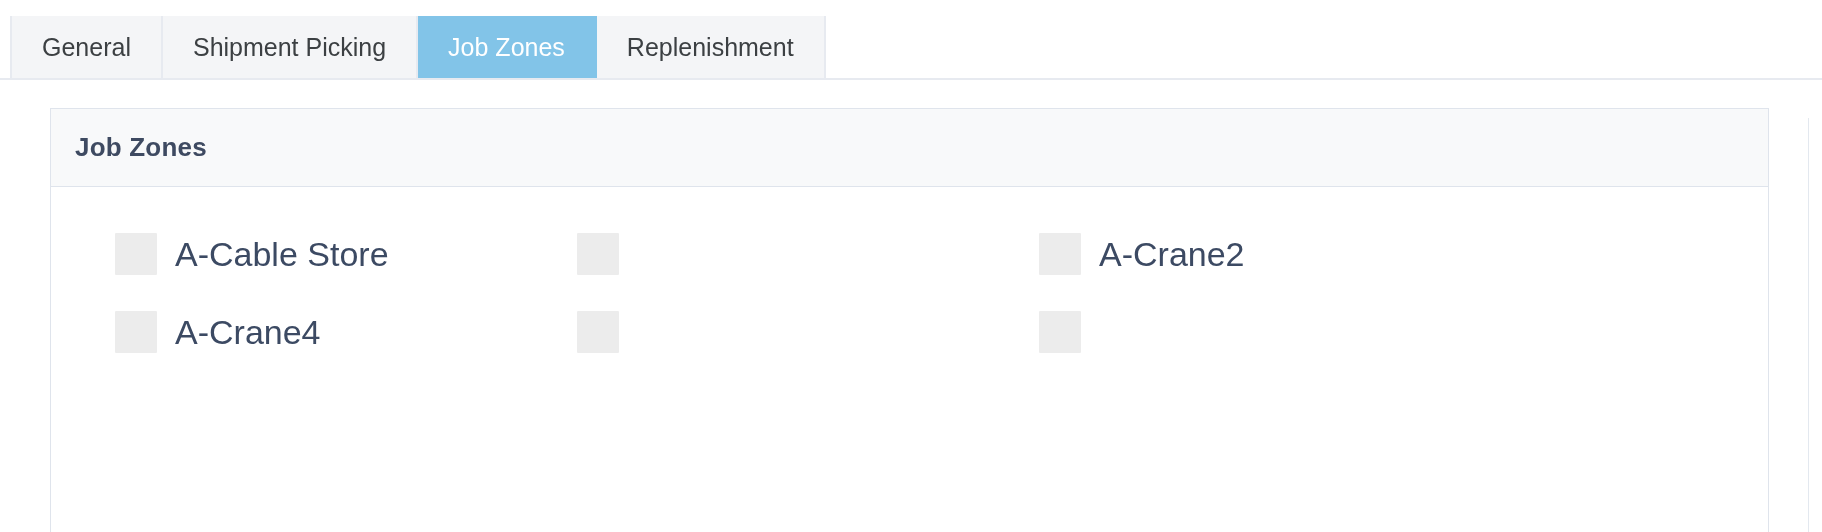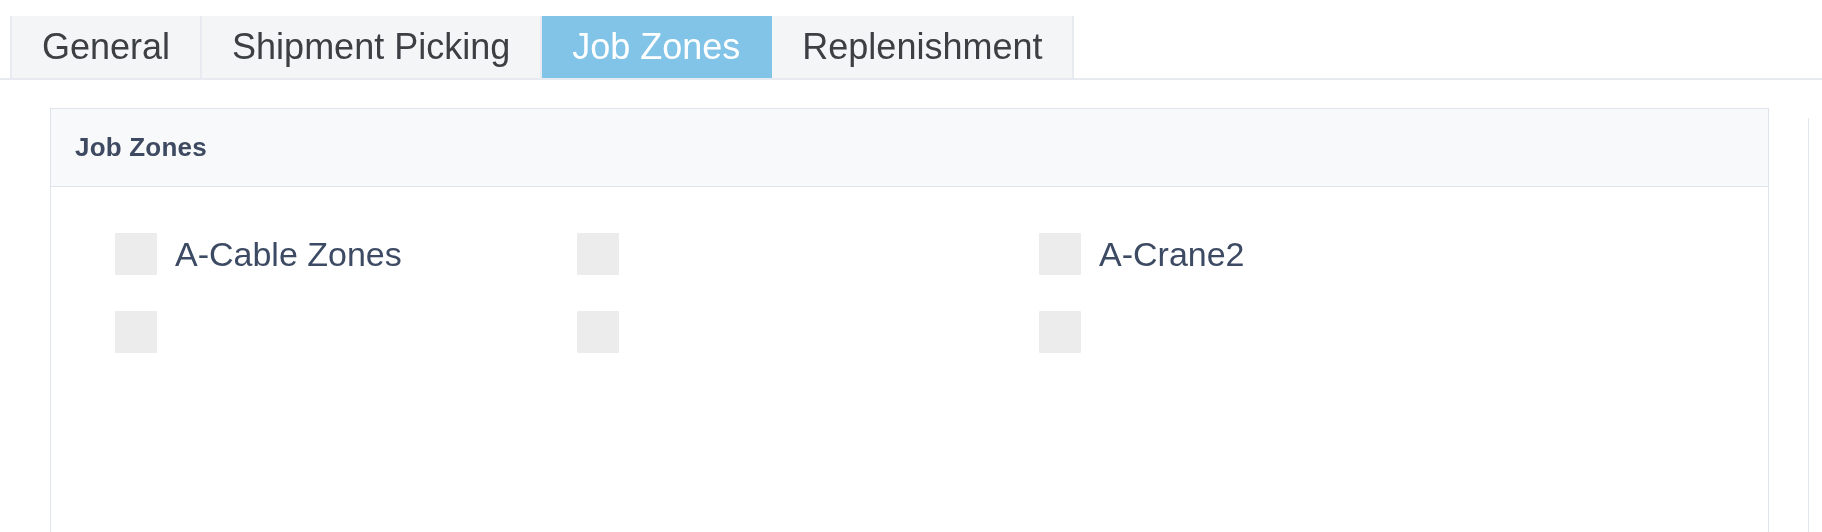--- a/index.html
+++ b/index.html
@@ -48,21 +48,21 @@
     display: flex;
     height: 62px;
   }
   .tab {
     height: 62px;
     display: flex;
     align-items: center;
     justify-content: center;
     box-sizing: border-box;
     padding: 0 30px;
-    font-size: 36px;
+    font-size: 25px;
     color: #3c4043;
     background: #f4f5f7;
     border-right: 2px solid #e7eaf0;
     white-space: nowrap;
     cursor: pointer;
   }
   .tab:first-child {
     border-left: 2px solid #e7eaf0;
   }
   .tab.active {
@@ -169,31 +169,32 @@
   </div>
 
   <div class="panel">
     <div class="panel-header">
       <span class="panel-title">Job Zones</span>
     </div>
     <div class="panel-body">
       <div class="zone-grid">
           <div class="zone-item">
             <span class="zone-checkbox"></span>
-            <span class="zone-label">A-Cable Zones</span>
+            <span class="zone-label">A-Cable Store</span>
           </div>
           <div class="zone-item">
             <span class="zone-checkbox"></span>
           </div>
           <div class="zone-item">
             <span class="zone-checkbox"></span>
             <span class="zone-label">A-Crane2</span>
           </div>
           <div class="zone-item">
             <span class="zone-checkbox"></span>
+            <span class="zone-label">A-Crane4</span>
           </div>
           <div class="zone-item">
             <span class="zone-checkbox"></span>
           </div>
           <div class="zone-item">
             <span class="zone-checkbox"></span>
           </div>
         </div>
     </div>
   </div>

